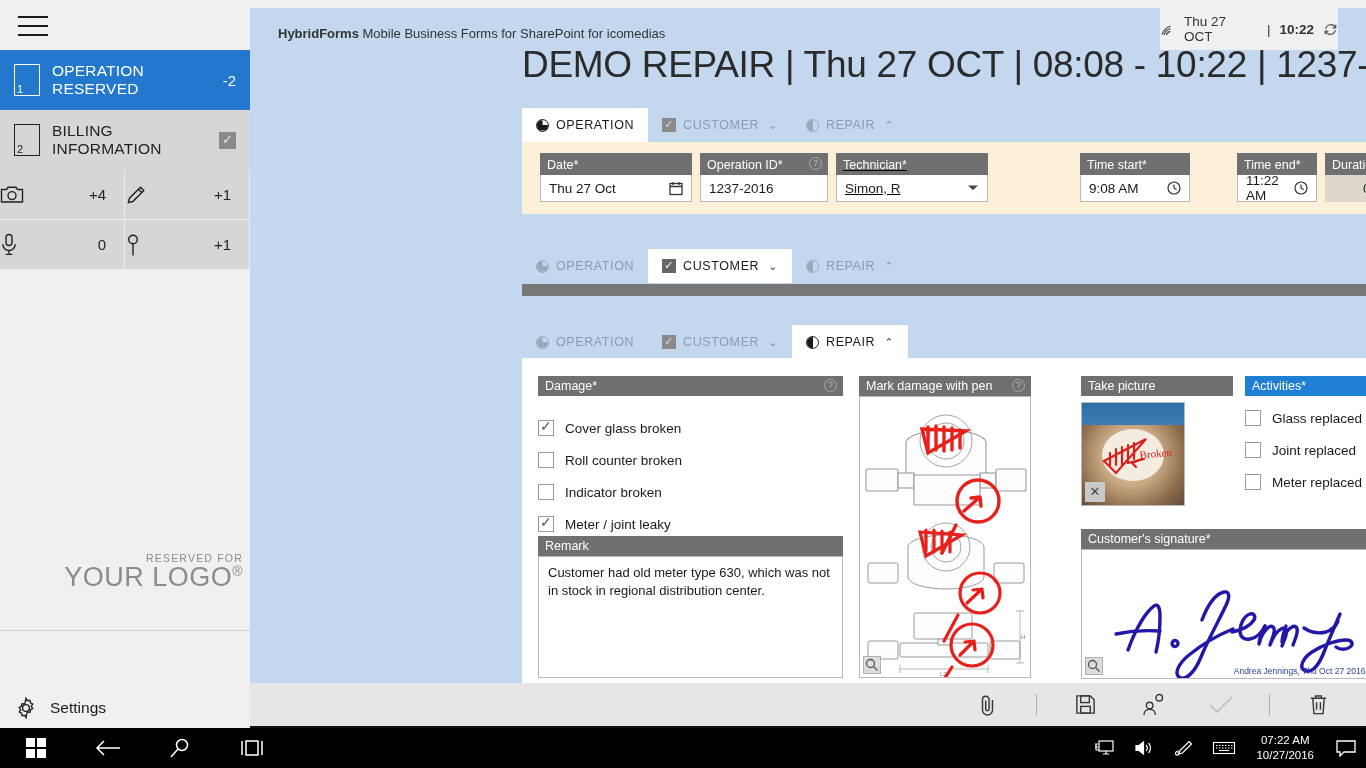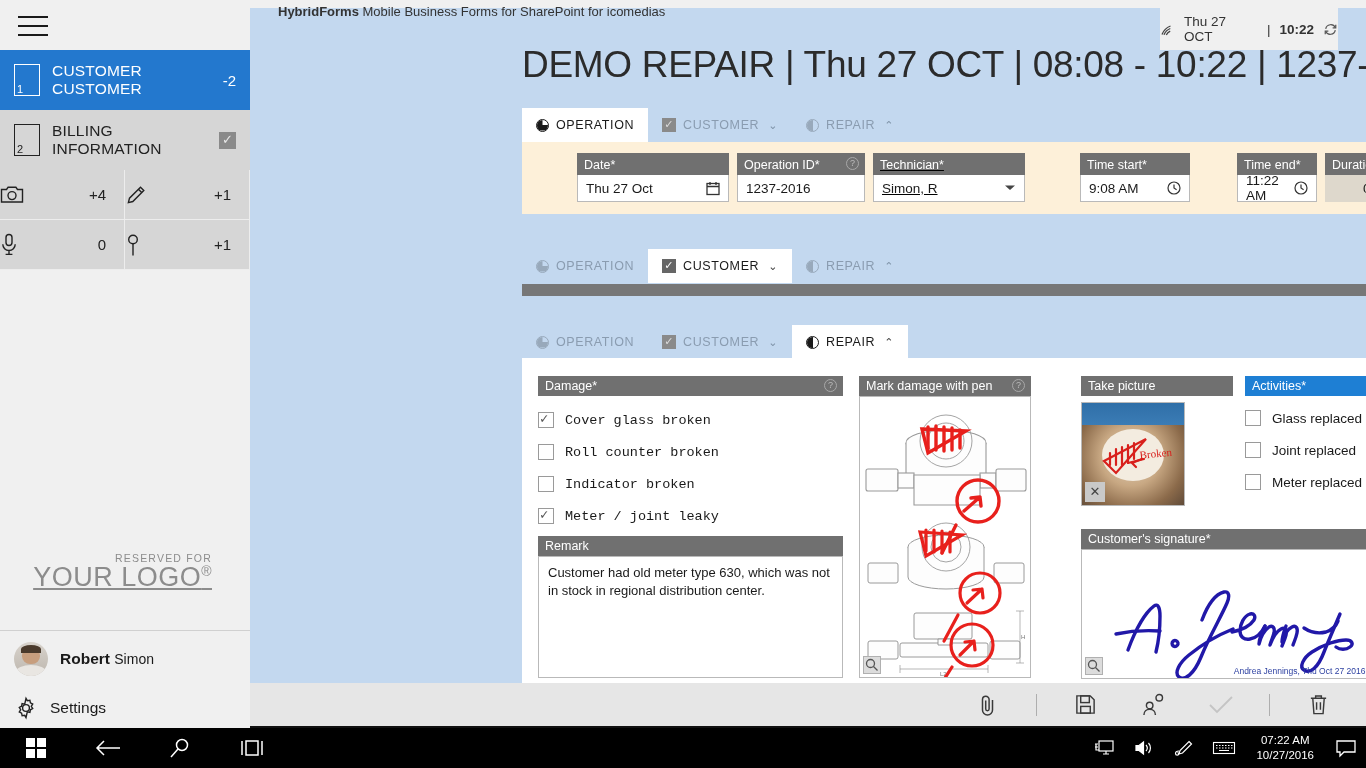--- a/index.html
+++ b/index.html
@@ -49,24 +49,24 @@
   .counter-grid { display: flex; flex-wrap: wrap; }
   .counter-cell {
     width: 125px; height: 50px; background: #d6d6d6;
     border-right: 1px solid #ededed; border-bottom: 1px solid #ededed;
     display: flex; align-items: center; cursor: pointer;
   }
   .counter-cell .ci { width: 46px; text-align: center; color: #222; }
   .counter-cell .cv { flex: 1; text-align: right; padding-right: 18px; font-size: 15px; color: #222; }
   .logo-area {
     position: absolute; left: 0; right: 0; top: 552px; text-align: right;
-    padding-right: 38px; color: #8c8c8c;
+    padding-right: 7px; color: #8c8c8c;
   }
   .logo-sub { font-size: 10.5px; letter-spacing: 1.2px; }
-  .logo-main { font-size: 27px; letter-spacing: .5px; margin-top: -2px; text-decoration: underline; }
+  .logo-main { font-size: 27px; letter-spacing: .5px; margin-top: -2px; }
   .logo-main sup { font-size: 14px; }
   .sb-divider { position: absolute; left: 0; right: 0; top: 630px; border-top: 1px solid #d0d0d0; }
   .user-row {
     position: absolute; left: 0; top: 636px; width: 250px; height: 46px;
     display: flex; align-items: center; padding-left: 14px; cursor: pointer;
   }
   .avatar {
     width: 34px; height: 34px; border-radius: 50%; overflow: hidden;
     background: linear-gradient(#d8d3cc, #bdb6ae); position: relative;
     flex: 0 0 auto; margin-right: 12px;
@@ -86,21 +86,21 @@
   }
   .settings-label { font-size: 15.5px; color: #1a1a1a; margin-left: 12px; }
 
   
   .main {
     position: absolute; left: 250px; top: 0; width: 1116px; height: 728px;
     background: #c3d8ef;
   }
   .main-top-strip { position: absolute; left: 0; top: 0; width: 1116px; height: 8px; background: #f0f0f0; }
   .app-title {
-    position: absolute; left: 28px; top: 4px; font-size: 13px; color: #333;
+    position: absolute; left: 28px; top: 26px; font-size: 13px; color: #333;
   }
   .app-title b { font-weight: bold; }
   .clock-box {
     position: absolute; right: 28px; top: 8px; width: 178px; height: 42px;
     background: #f0f0f0; display: flex; align-items: center; justify-content: center;
     gap: 9px; font-size: 13.5px; color: #333; cursor: pointer;
   }
   .clock-box b { font-weight: bold; }
   .page-title {
     position: absolute; left: 272px; top: 44px; font-size: 37px; font-weight: 300;
@@ -252,21 +252,21 @@
       <span></span>
     </div>
 
     <div style="position:absolute;left:0;top:50px;width:250px;">
 
       <div class="nav-item active">
         <div class="pageicon">
           <div class="sheet"></div>
           <div class="num">1</div>
         </div>
-        <div class="nav-label">CUSTOMER CUSTOMER</div>
+        <div class="nav-label">OPERATION RESERVED</div>
         <div class="nav-badge">-2</div>
       </div>
 
       <div class="nav-item inactive">
         <div class="pageicon">
           <div class="sheet"></div>
           <div class="num">2</div>
         </div>
         <div class="nav-label">BILLING INFORMATION</div>
         <div class="nav-check">✓</div>
@@ -319,31 +319,20 @@
 
     <div class="logo-area">
       <div class="logo-sub">RESERVED FOR</div>
       <div class="logo-main">
         <span>YOUR LOGO</span><sup>®</sup>
       </div>
     </div>
 
     <div class="sb-divider"></div>
 
-    <div class="user-row">
-      <div class="avatar">
-        <div class="body"></div>
-          <div class="face"></div>
-          <div class="hair"></div>
-      </div>
-      <div class="user-name">
-        <b>Robert</b>
-        <span>Simon</span>
-      </div>
-    </div>
 
     <div class="settings-row">
       <span>
         <svg width="24" height="24" viewBox="0 0 24 24" fill="none" stroke="#222" stroke-width="1.4">
           <circle cx="12" cy="12" r="3.4"></circle>
           <path d="M12 2.4l1.3 2.3 2.6-.5.5 2.6 2.3 1.3-1.4 2.2 1.4 2.2-2.3 1.3-.5 2.6-2.6-.5L12 21.6l-1.3-2.3-2.6.5-.5-2.6-2.3-1.3 1.4-2.2-1.4-2.2 2.3-1.3.5-2.6 2.6.5z"></path>
         </svg>
       </span>
       <span class="settings-label">Settings</span>
     </div>
@@ -393,21 +382,21 @@
             <i></i>
           </span>
         <span>REPAIR</span>
         <span class="chev">⌃</span>
       </div>
     </div>
 
     <div class="panel-op">
 
       <div class="fieldgroup" style="left:18px; top:11px;">
-        <div class="field" style="width:152px;margin-left:37px;">
+        <div class="field" style="width:152px;">
           <div class="fhead">Date*</div>
           <div class="fbody">
             <span>Thu 27 Oct</span>
             <span class="ficon">
               <svg width="14" height="15" viewBox="0 0 14 15" fill="none" stroke="#333" stroke-width="1.3">
                 <rect x="1" y="2.5" width="12" height="11"></rect>
                   <path d="M1 5.5h12M4 1v3M10 1v3"></path>
               </svg>
             </span>
           </div>
@@ -512,21 +501,21 @@
       </div>
     </div>
 
     <div class="repair-panel">
 
       <div class="sect" style="left:16px; top:18px; width:305px;">
         <div class="sect-head">
           <span>Damage*</span>
           <span class="qm">?</span>
         </div>
-        <div style="padding-top:8px;font-family:Liberation Mono, monospace;">
+        <div style="padding-top:16px;">
           <div class="cbrow">
             <span class="cbox on"></span>
             <span class="cblabel">Cover glass broken</span>
           </div>
           <div class="cbrow">
             <span class="cbox"></span>
             <span class="cblabel">Roll counter broken</span>
           </div>
           <div class="cbrow">
             <span class="cbox"></span>

